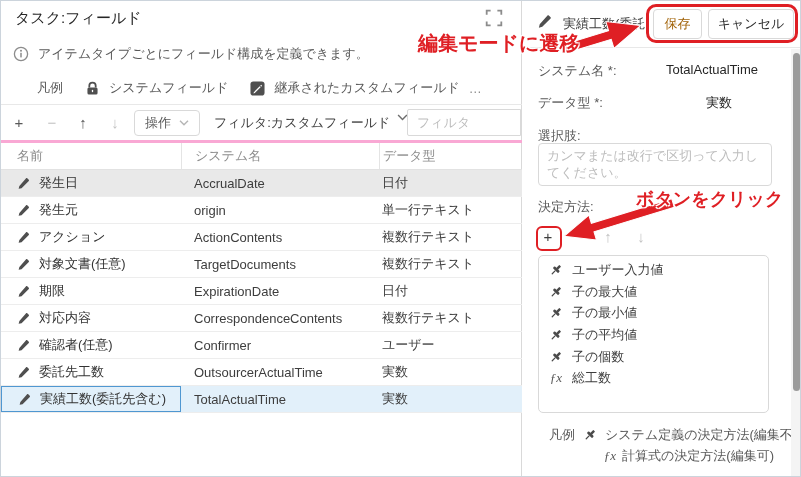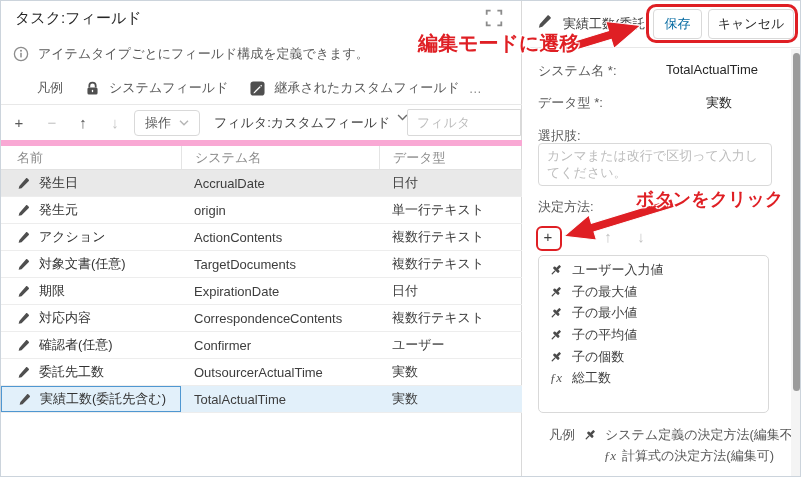--- a/index.html
+++ b/index.html
@@ -19,39 +19,39 @@
   .toolbar { position:absolute; left:0; top:104px; width:521px; height:35px; }
   .tool-ic { position:absolute; top:9px; width:18px; text-align:center; font-size:15px; color:#595959; cursor:pointer; line-height:17px; }
   .tool-ic.dis { color:#c3c3c3; cursor:default; }
   .ic-add { left:9px; } .ic-rem { left:42px; } .ic-up { left:73px; } .ic-down { left:105px; }
   .op-btn { position:absolute; left:133px; top:5px; height:26px; padding:0 10px; border:1px solid #d9d9d9; border-radius:4px; background:#fff; display:flex; align-items:center; gap:8px; color:#595959; font-size:13px; cursor:pointer; }
   .filter-dd { position:absolute; left:213px; top:9px; display:flex; align-items:flex-start; gap:7px; color:#3d3d3d; cursor:pointer; }
   .filter-input { position:absolute; left:406px; top:4px; width:114px; height:27px; border:1px solid #d9d9d9; border-radius:2px 0 0 2px; padding:0 9px; font-size:13px; color:#404040; font-family:inherit; outline:none; }
   .filter-input::placeholder { color:#bdbdbd; }
 
   .tbl { position:absolute; left:0; top:139px; width:521px; }
-  .thead { display:flex; height:30px; align-items:center; border-top:6px solid #f9a8d4; border-bottom:1px solid #e2e2e2; color:#8c8c8c; }
+  .thead { display:flex; height:30px; align-items:center; border-top:3px solid #f9a8d4; border-bottom:1px solid #e2e2e2; color:#8c8c8c; }
   .c1 { width:180px; padding-left:16px; height:100%; display:flex; align-items:center; }
   .c2 { width:198px; padding-left:13px; height:100%; display:flex; align-items:center; }
-  .c3 { flex:1; padding-left:13px; height:100%; display:flex; align-items:center; }
+  .c3 { flex:1; padding-left:3px; height:100%; display:flex; align-items:center; }
   .thead .c2, .thead .c3 { border-left:1px solid #e4e4e4; }
   .trow { display:flex; height:27px; border-bottom:1px solid #ededed; cursor:pointer; color:#3d3d3d; }
   .trow .c1 { gap:9px; color:#333; }
   .trow.dim { background:#e9e9e9; }
   .trow.selected { background:#e2f0fa; }
   .trow.selected .c1 { border:1px solid #4f97d1; }
   .rpencil { display:flex; width:13px; height:13px; flex:none; }
 
   
   .right-panel { position:absolute; left:521px; top:0; width:280px; height:475px; background:#fff; }
   .rp-header { position:absolute; left:0; top:0; width:280px; height:47px; border-bottom:1px solid #e8e8e8; }
   .rp-pencil { position:absolute; left:15px; top:13px; width:15px; height:15px; }
   .rp-title { position:absolute; left:41px; top:14px; width:92px; color:#404040; white-space:nowrap; overflow:hidden; }
   .btn { position:absolute; top:8px; height:30px; border:1px solid #d9d9d9; border-radius:4px; background:#fff; font-size:13px; font-family:inherit; cursor:pointer; }
-  .btn-save { left:131px; width:49px; color:#0369a1; }
+  .btn-save { left:131px; width:49px; color:#a16207; }
   .btn-cancel { left:186px; width:86px; color:#2e2e2e; }
 
   .frow { position:absolute; left:16px; width:250px; display:flex; }
   .flabel { width:128px; color:#595959; }
   .fvalue { color:#262626; }
   .fr-sys { top:61px; } .fr-type { top:93px;gap:40px; } .fr-choice { top:126px; } .fr-dec { top:197px;align-items:flex-end; }
   .ta { position:absolute; left:16px; top:142px; width:234px; height:43px; border:1px solid #d9d9d9; border-radius:4px; padding:3px 8px; font-family:inherit; font-size:13px; line-height:17px; color:#404040; resize:none; outline:none; }
   .ta::placeholder { color:#bdbdbd; }
 
   .dec-ic { position:absolute; top:227px; width:18px; text-align:center; font-size:15px; color:#3d3d3d; cursor:pointer; }

